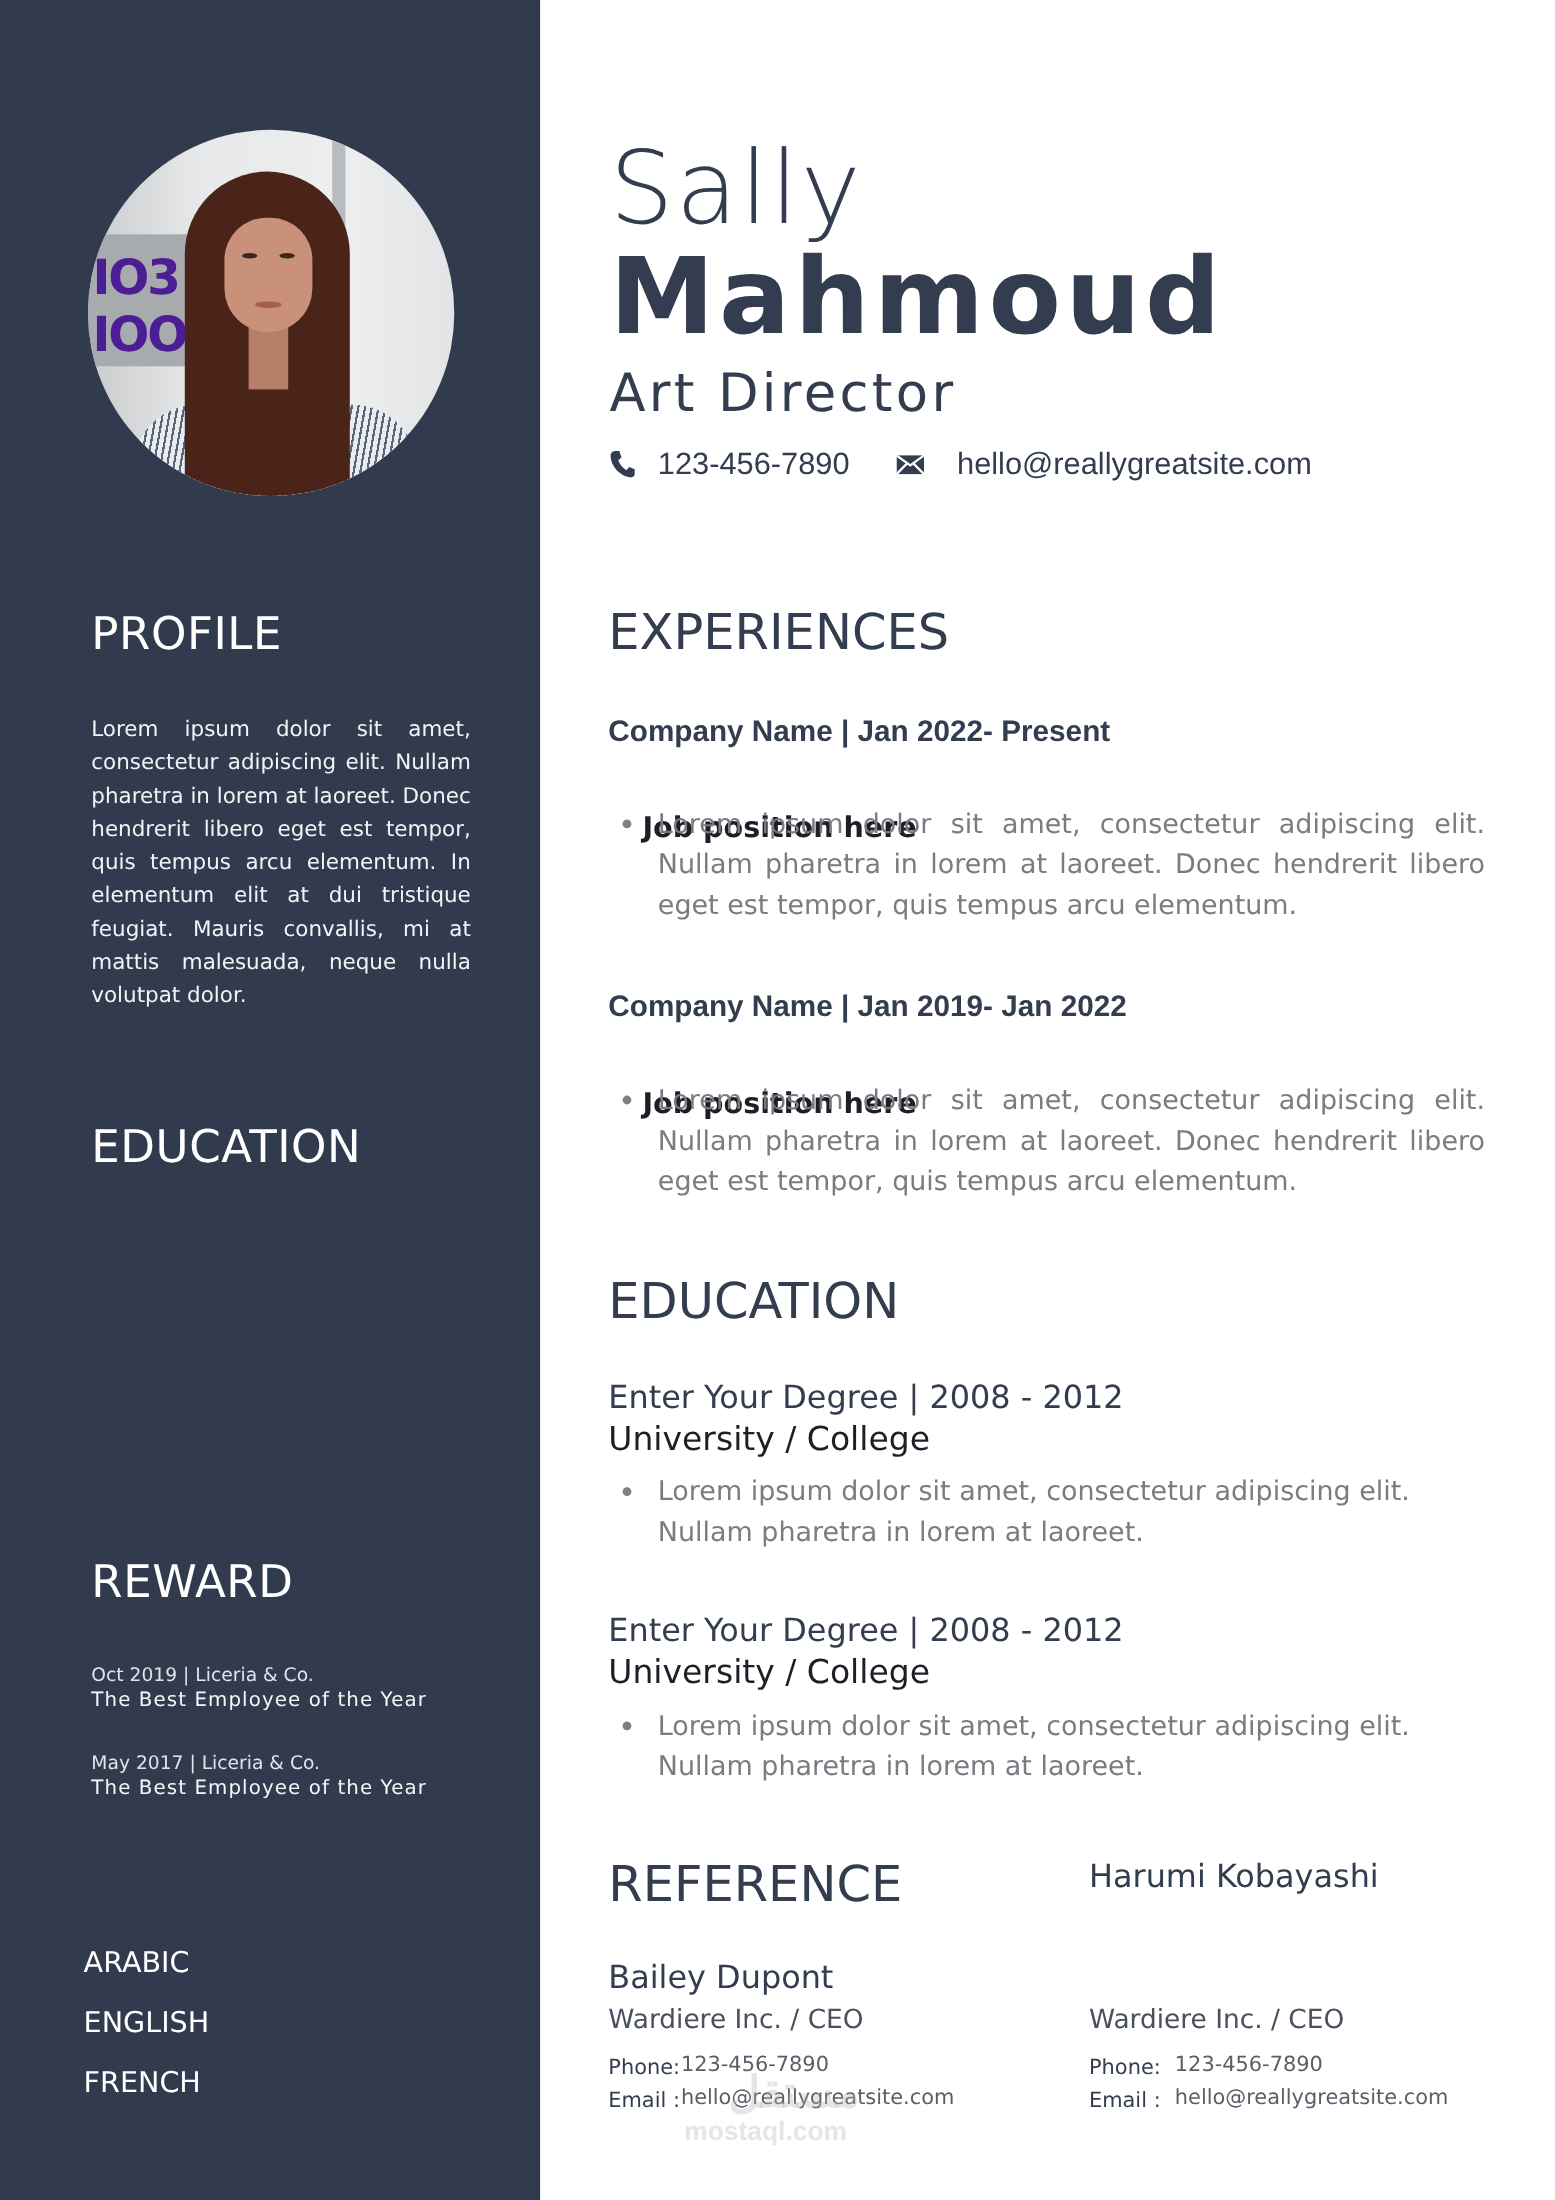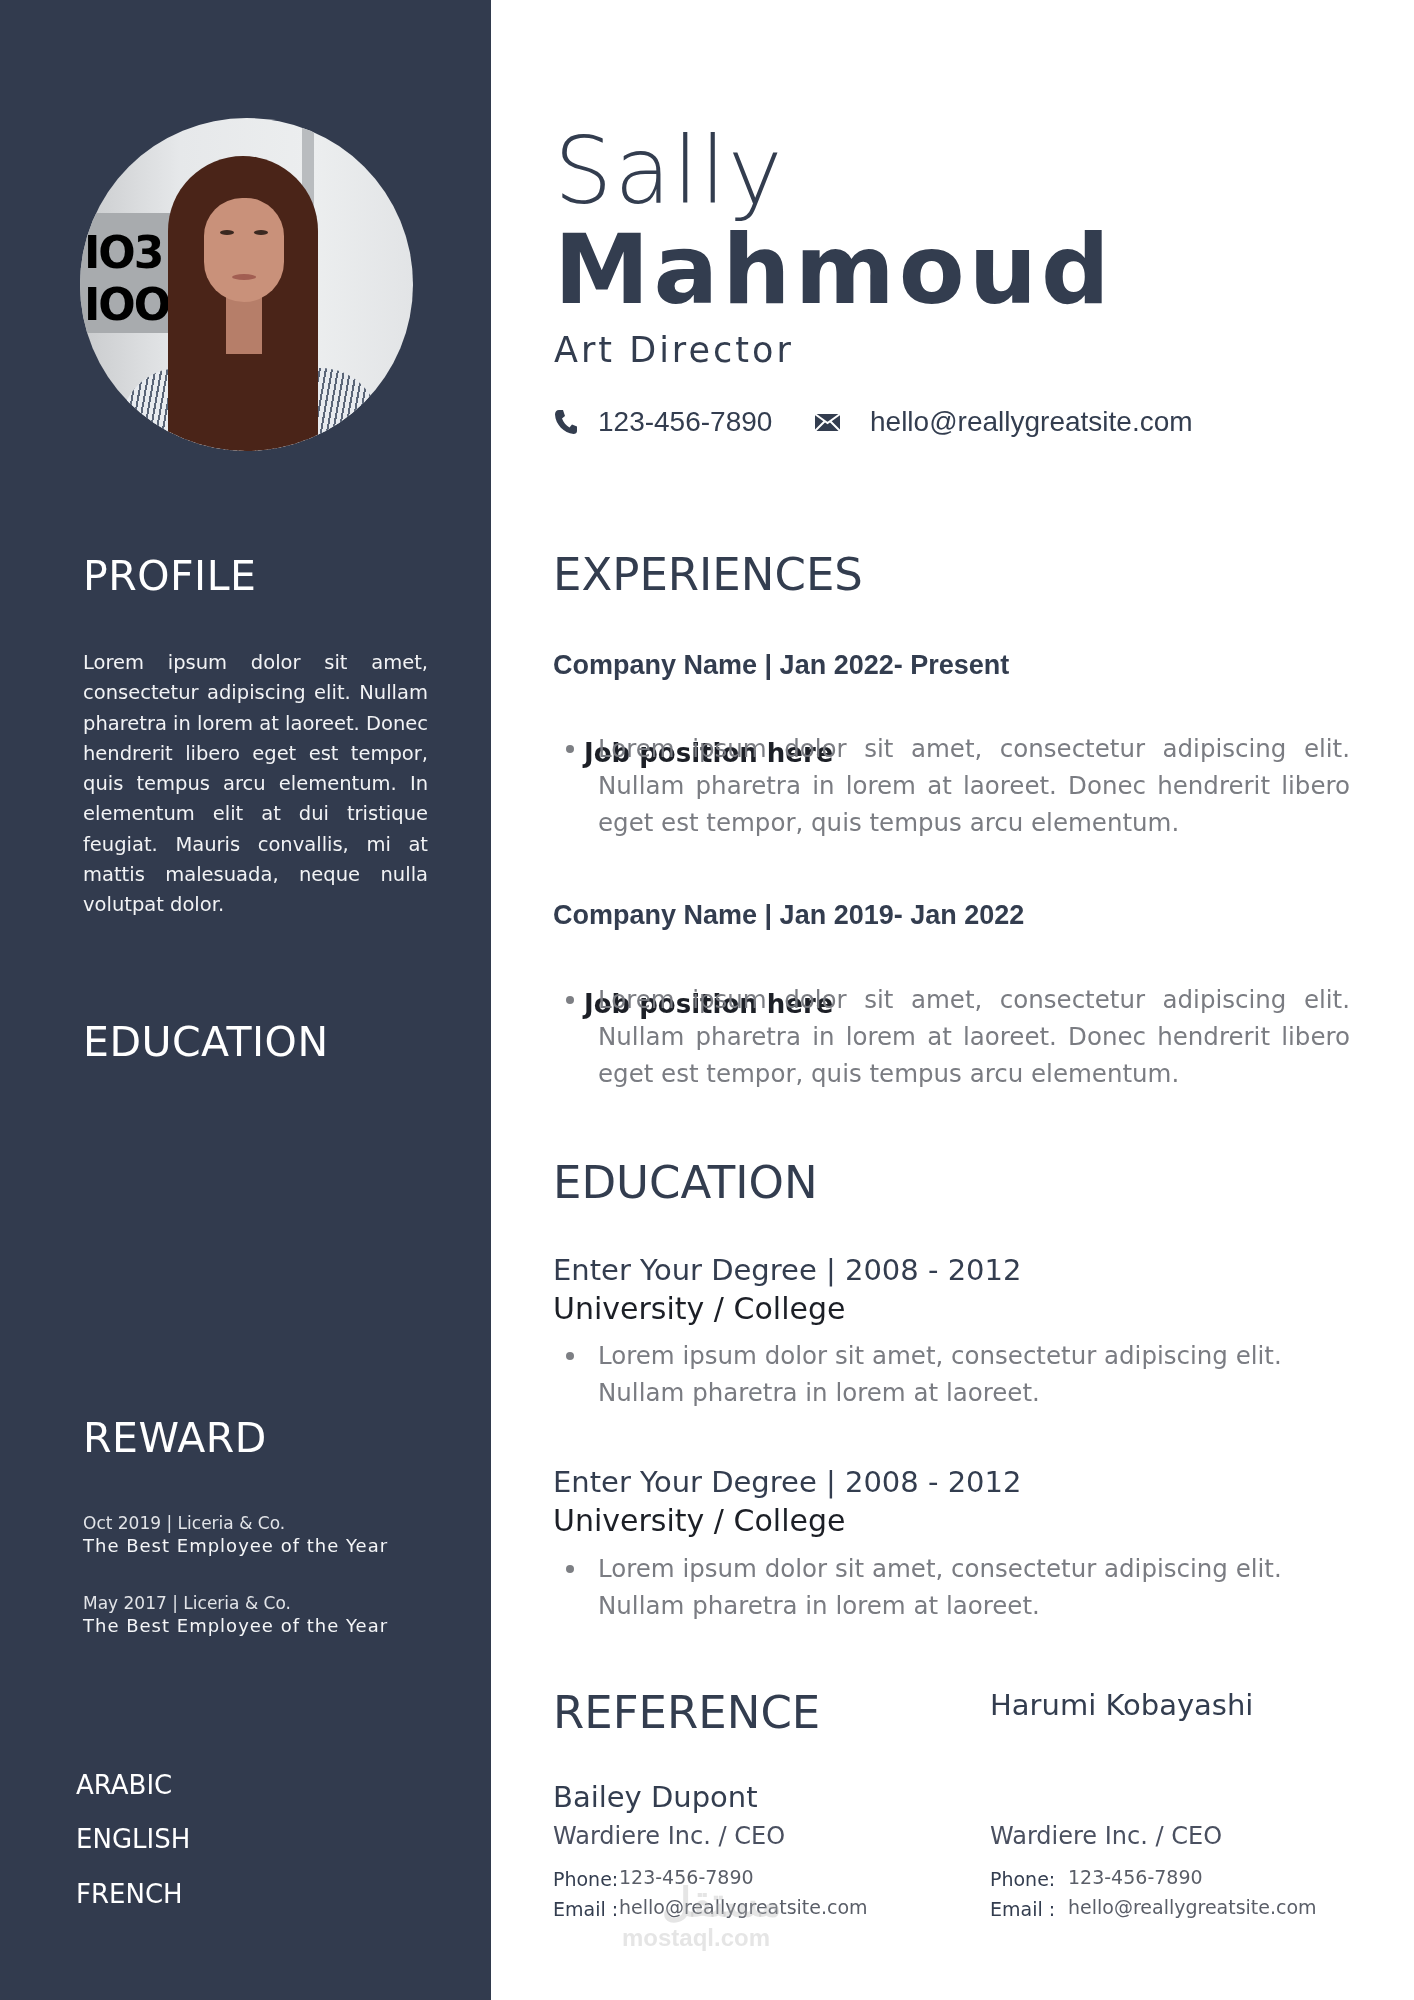--- a/index.html
+++ b/index.html
@@ -7,21 +7,21 @@
   body { position: relative; font-family: "DejaVu Sans", sans-serif; color: #333d4f; }
 
   .sidebar { position: absolute; left: 0; top: 0; width: 491px; height: 2000px; background: #323b4e; }
 
   .abs { position: absolute; white-space: nowrap; }
 
   
   .photo { position: absolute; left: 80px; top: 118px; width: 333px; height: 333px; border-radius: 50%; overflow: hidden;
            background: linear-gradient(90deg, #c9cbcd 0%, #e6e8ea 30%, #eceeef 70%, #e2e4e6 100%); }
   .photo .bgsign { position: absolute; left: 0; top: 95px; width: 90px; height: 120px; background: #a8abae; }
-  .photo .bgsign span { position: absolute; left: 4px; color: #000000; font-family: "DejaVu Sans", sans-serif; font-weight: bold; font-size: 44px; letter-spacing: -2px; }
+  .photo .bgsign span { position: absolute; left: 4px; color: #4c1d95; font-family: "DejaVu Sans", sans-serif; font-weight: bold; font-size: 44px; letter-spacing: -2px; }
   .photo .pillar { position: absolute; left: 222px; top: 0; width: 12px; height: 160px; background: #b9bcbf; }
   .photo .hair { position: absolute; left: 88px; top: 38px; width: 150px; height: 300px; border-radius: 75px 75px 20px 20px; background: #4a2418; }
   .photo .face { position: absolute; left: 124px; top: 80px; width: 80px; height: 104px; border-radius: 40px 40px 42px 42px; background: #c9917a; }
   .photo .eye { position: absolute; top: 112px; width: 14px; height: 5px; border-radius: 50%; background: #3a2820; }
   .photo .lips { position: absolute; left: 152px; top: 156px; width: 24px; height: 6px; border-radius: 50%; background: #a25e52; }
   .photo .shirt { position: absolute; left: 40px; top: 250px; width: 260px; height: 100px; border-radius: 60px 60px 0 0;
                   background: repeating-linear-gradient(100deg, #e8ebef 0 4px, #5a6577 4px 6px); }
   .photo .neck { position: absolute; left: 146px; top: 176px; width: 36px; height: 60px; background: #b67e69; }
 
   
@@ -30,21 +30,21 @@
   .exp-list { position: absolute; left: 83px; top: 1116px; list-style: none; }
   .exp-list li { position: relative; height: 53px; padding-left: 37px; color: #f2f3f5; font-size: 23px; line-height: 36px; }
   .exp-list li .dot { position: absolute; left: 0; top: 15px; width: 7px; height: 7px; border-radius: 50%; background: #ffffff; }
   .reward-meta { position: absolute; left: 83px; color: #e2e4e8; font-size: 17px; }
   .reward-title { position: absolute; left: 83px; color: #f5f6f8; font-size: 18px; letter-spacing: 1px; }
   .lang { position: absolute; left: 76px; color: #ffffff; font-size: 26px; }
 
   
   .name-first { position: absolute; left: 554px; top: 118px; font-family: "DejaVu Sans", sans-serif; font-weight: 200; font-size: 92px; color: #333d4f; letter-spacing: 2px; }
   .name-last { position: absolute; left: 554px; top: 214px; font-family: "DejaVu Sans", sans-serif; font-weight: bold; font-size: 96px; color: #333d4f; letter-spacing: 4px; }
-  .role { position: absolute; left: 554px; top: 330px; font-size: 35px; color: #333d4f; letter-spacing: 3px; font-weight: normal; }
+  .role { position: absolute; left: 554px; top: 330px; font-size: 48px; color: #333d4f; letter-spacing: 3px; font-weight: normal; }
   .contact { position: absolute; top: 402px; height: 40px; display: flex; align-items: center; font-family: "Liberation Sans", sans-serif; font-size: 28px; color: #333d4f; }
   .contact svg { display: block; }
 
   .main-h { position: absolute; left: 553px; font-family: "DejaVu Sans", sans-serif; font-weight: normal; font-size: 45px; color: #333d4f; letter-spacing: 0px; }
   .job-head { position: absolute; left: 553px; font-family: "Liberation Sans", sans-serif; font-weight: bold; font-size: 27px; color: #333d4f; }
   .job-pos { position: absolute; left: 584px; font-size: 26px; color: #1c1f26; font-weight: bold; margin-top: 48px; }
   .bullet-block { position: absolute; left: 566px; width: 784px; }
   .bullet-block .bdot { position: absolute; left: 0; top: 15px; width: 8px; height: 8px; border-radius: 50%; background: #7d7f84; }
   .bullet-block .btext { margin-left: 32px; font-size: 24.5px; line-height: 37px; color: #7a7c82; text-align: justify; }
   .edu-deg { position: absolute; left: 553px; font-size: 29px; color: #333d4f; }

